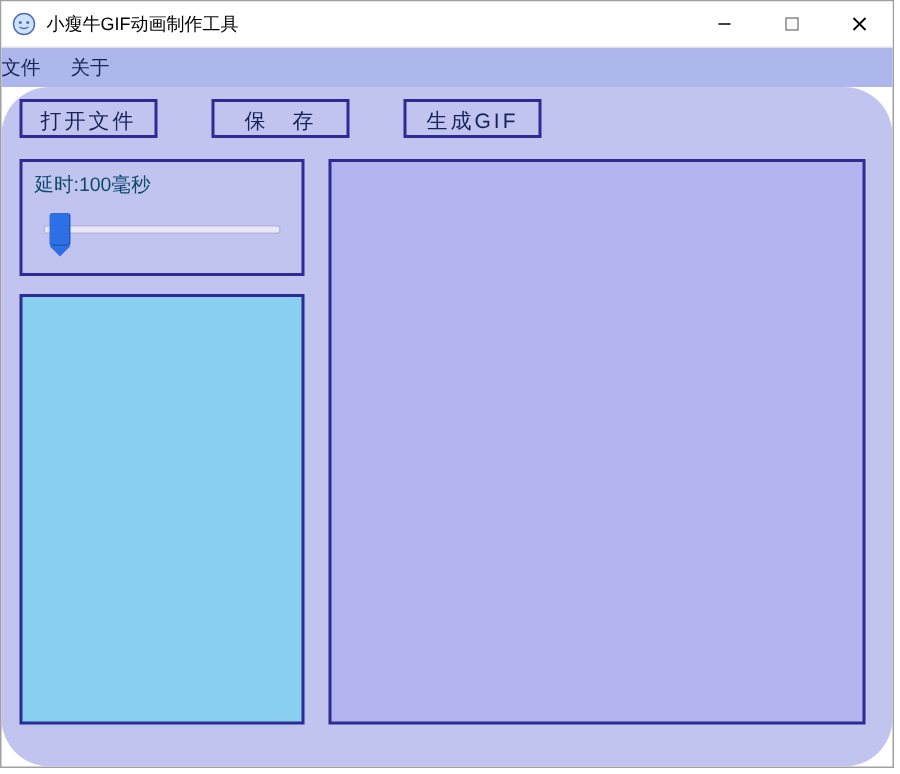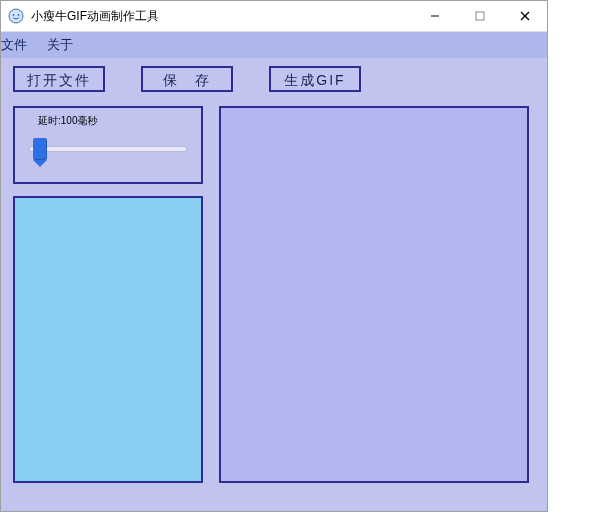--- a/index.html
+++ b/index.html
@@ -3,21 +3,21 @@
 <meta charset="utf-8">
 <style>
   html, body {
     margin: 0;
     padding: 0;
     font-family: "Microsoft YaHei", "SimSun", sans-serif;
     font-size: 13px;
     background: #fff;
   }
   .window {
-    width: 548px;
+    width: 596px;
     height: 512px;
     border: 1px solid #a0a0a0;
     background: #fff;
     position: relative;
     display: flex;
     flex-direction: column;
     box-sizing: border-box;
   }
   .titlebar {
     height: 30px;
@@ -58,20 +58,21 @@
     gap: 20px;
     font-size: 13px;
     color: #16235a;
   }
   .menu-item { cursor: default; }
 
   .client {
     flex: 1 1 auto;
     background: #c2c4f0;
     position: relative;
+    border-radius: 32px;
   }
   .toolbar {
     position: absolute;
     top: 8px;
     left: 12px;
     display: flex;
     gap: 36px;
   }
   .btn {
     min-width: 92px;
@@ -91,25 +92,24 @@
     left: 12px;
     top: 48px;
     width: 190px;
     height: 78px;
     border: 2px solid #2e2c92;
     background: #c2c4f0;
     box-sizing: border-box;
     padding: 6px 8px;
   }
   .delay-label {
-    color: #000000;
-    font-size: 10px;
+    color: #0c4a6e;
+    font-size: 13px;
     margin-bottom: 6px;
     white-space: nowrap;
-    margin-left: 15px;
   }
   .slider {
     position: relative;
     height: 28px;
   }
   .slider-track {
     position: absolute;
     left: 6px; right: 6px; top: 12px;
     height: 4px;
     background: #e7e7f7;

